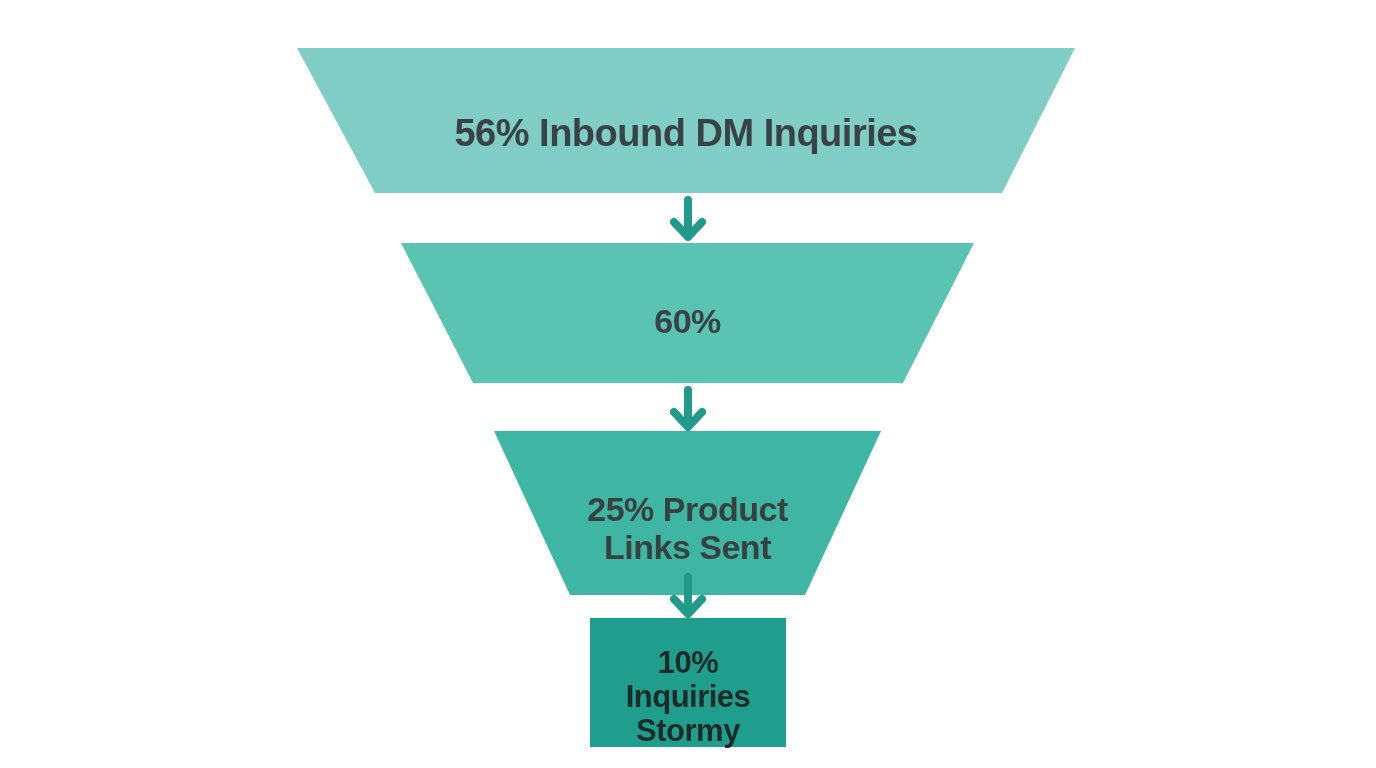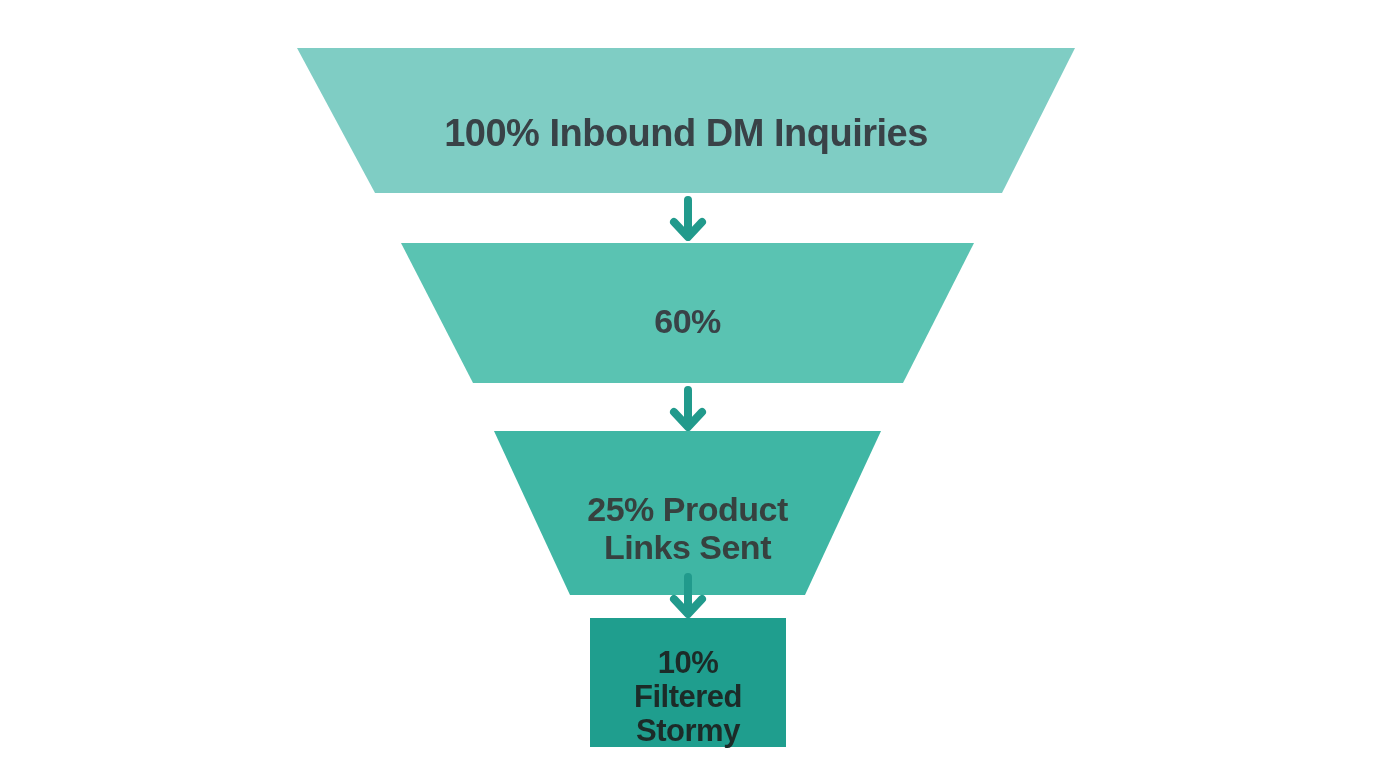--- a/index.html
+++ b/index.html
@@ -64,21 +64,21 @@
   .arrow-1 { top: 196px; }
   .arrow-2 { top: 386px; }
   .arrow-3 { top: 573px; }
 </style>
 </head>
 <body>
 
 <div class="canvas">
 
   <div class="stage stage-1" style="background-color: rgb(127, 205, 196); color: rgb(57, 66, 71);">
-    <span class="line">100% Inbound DM Inquiries</span>
+    <span class="line">56% Inbound DM Inquiries</span>
   </div>
 
   <svg class="arrow arrow-1" viewBox="0 0 44 45">
     <path d="M22 4 L22 38 M8 26 L22 41 L36 26" fill="none" stroke-width="8" stroke-linecap="round" stroke-linejoin="round" stroke="#219a8c"></path>
   </svg>
 
   <div class="stage stage-2" style="background-color: rgb(90, 195, 178); color: rgb(57, 66, 71);">
     <span class="line">60%</span>
   </div>
 
@@ -90,17 +90,17 @@
     <span class="line">25% Product</span>
     <span class="line">Links Sent</span>
   </div>
 
   <svg class="arrow arrow-3" viewBox="0 0 44 45">
     <path d="M22 4 L22 38 M8 26 L22 41 L36 26" fill="none" stroke-width="8" stroke-linecap="round" stroke-linejoin="round" stroke="#219a8c"></path>
   </svg>
 
   <div class="stage stage-4" style="background-color: rgb(31, 158, 142); color: rgb(28, 43, 40);">
     <span class="line">10%</span>
-    <span class="line">Filtered</span>
+    <span class="line">Inquiries</span>
     <span class="line">Stormy</span>
   </div>
 
 </div>
 
 </body></html>

